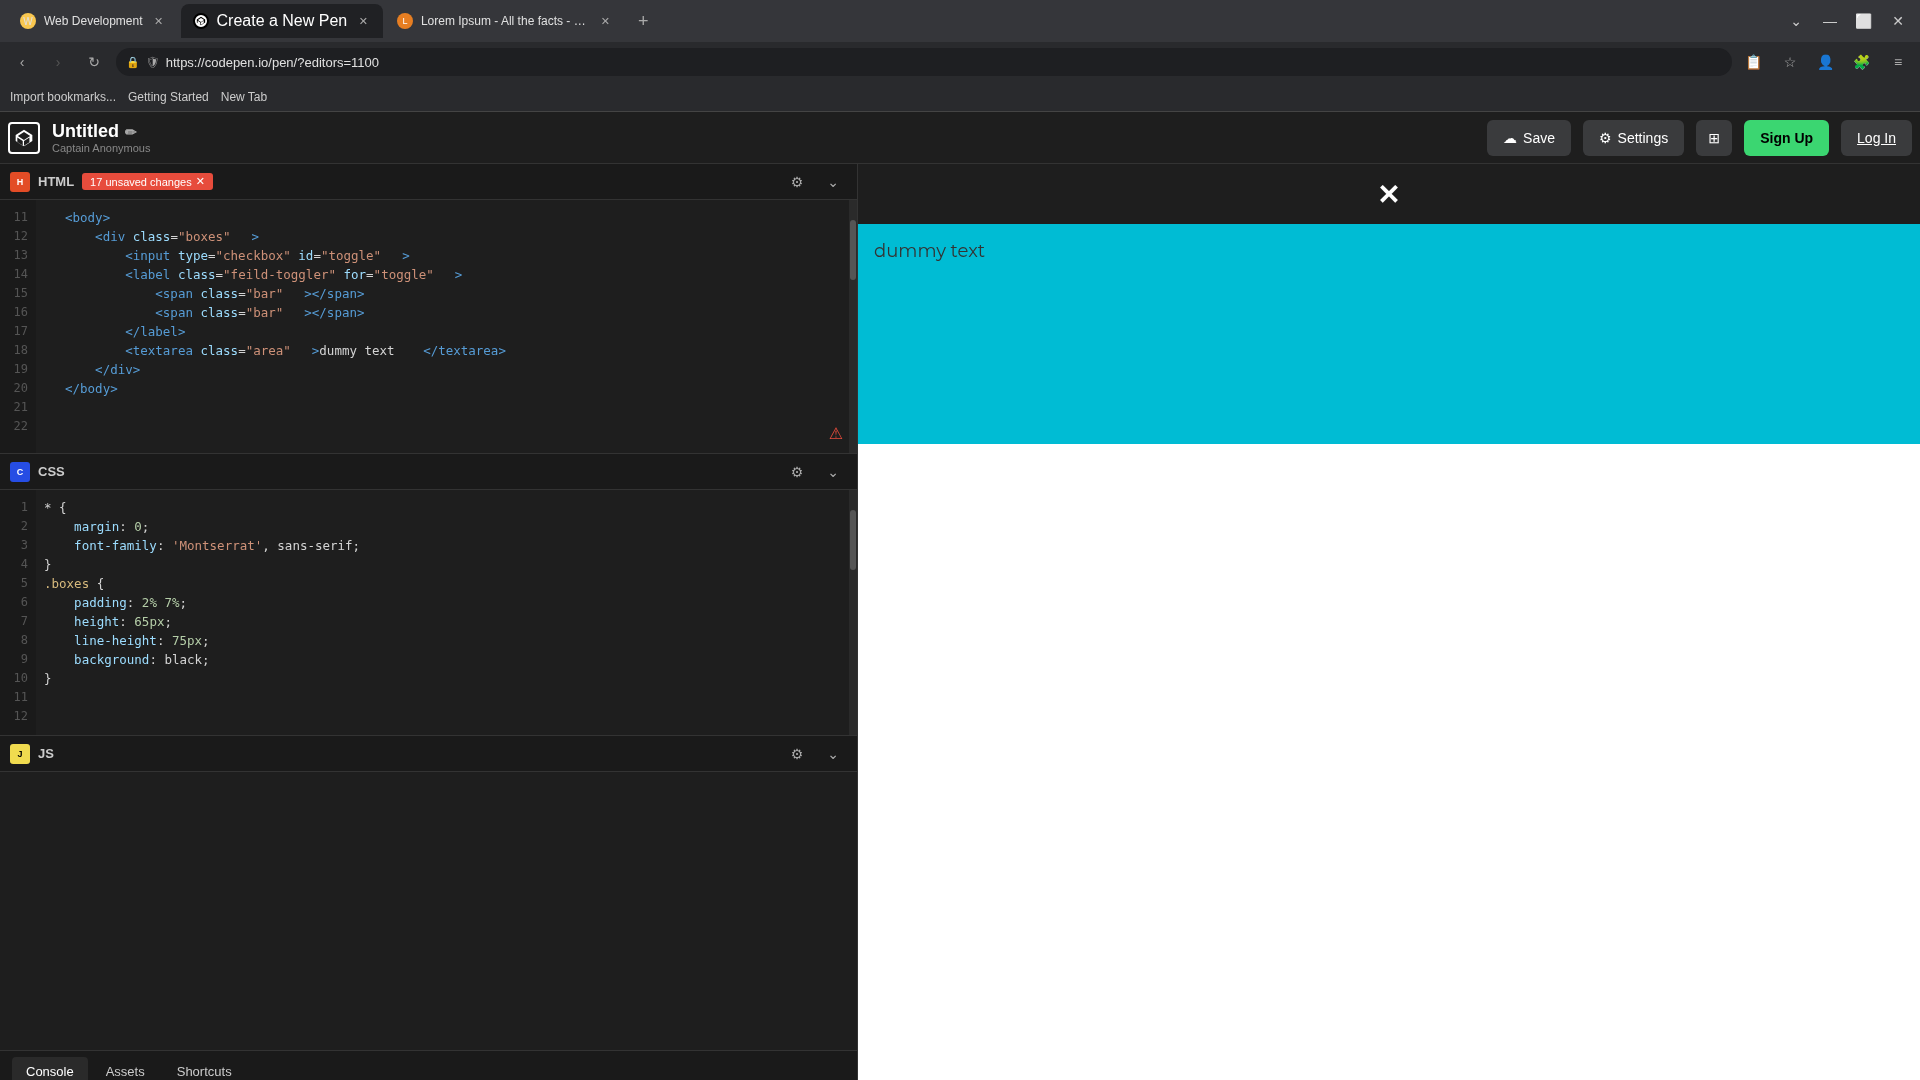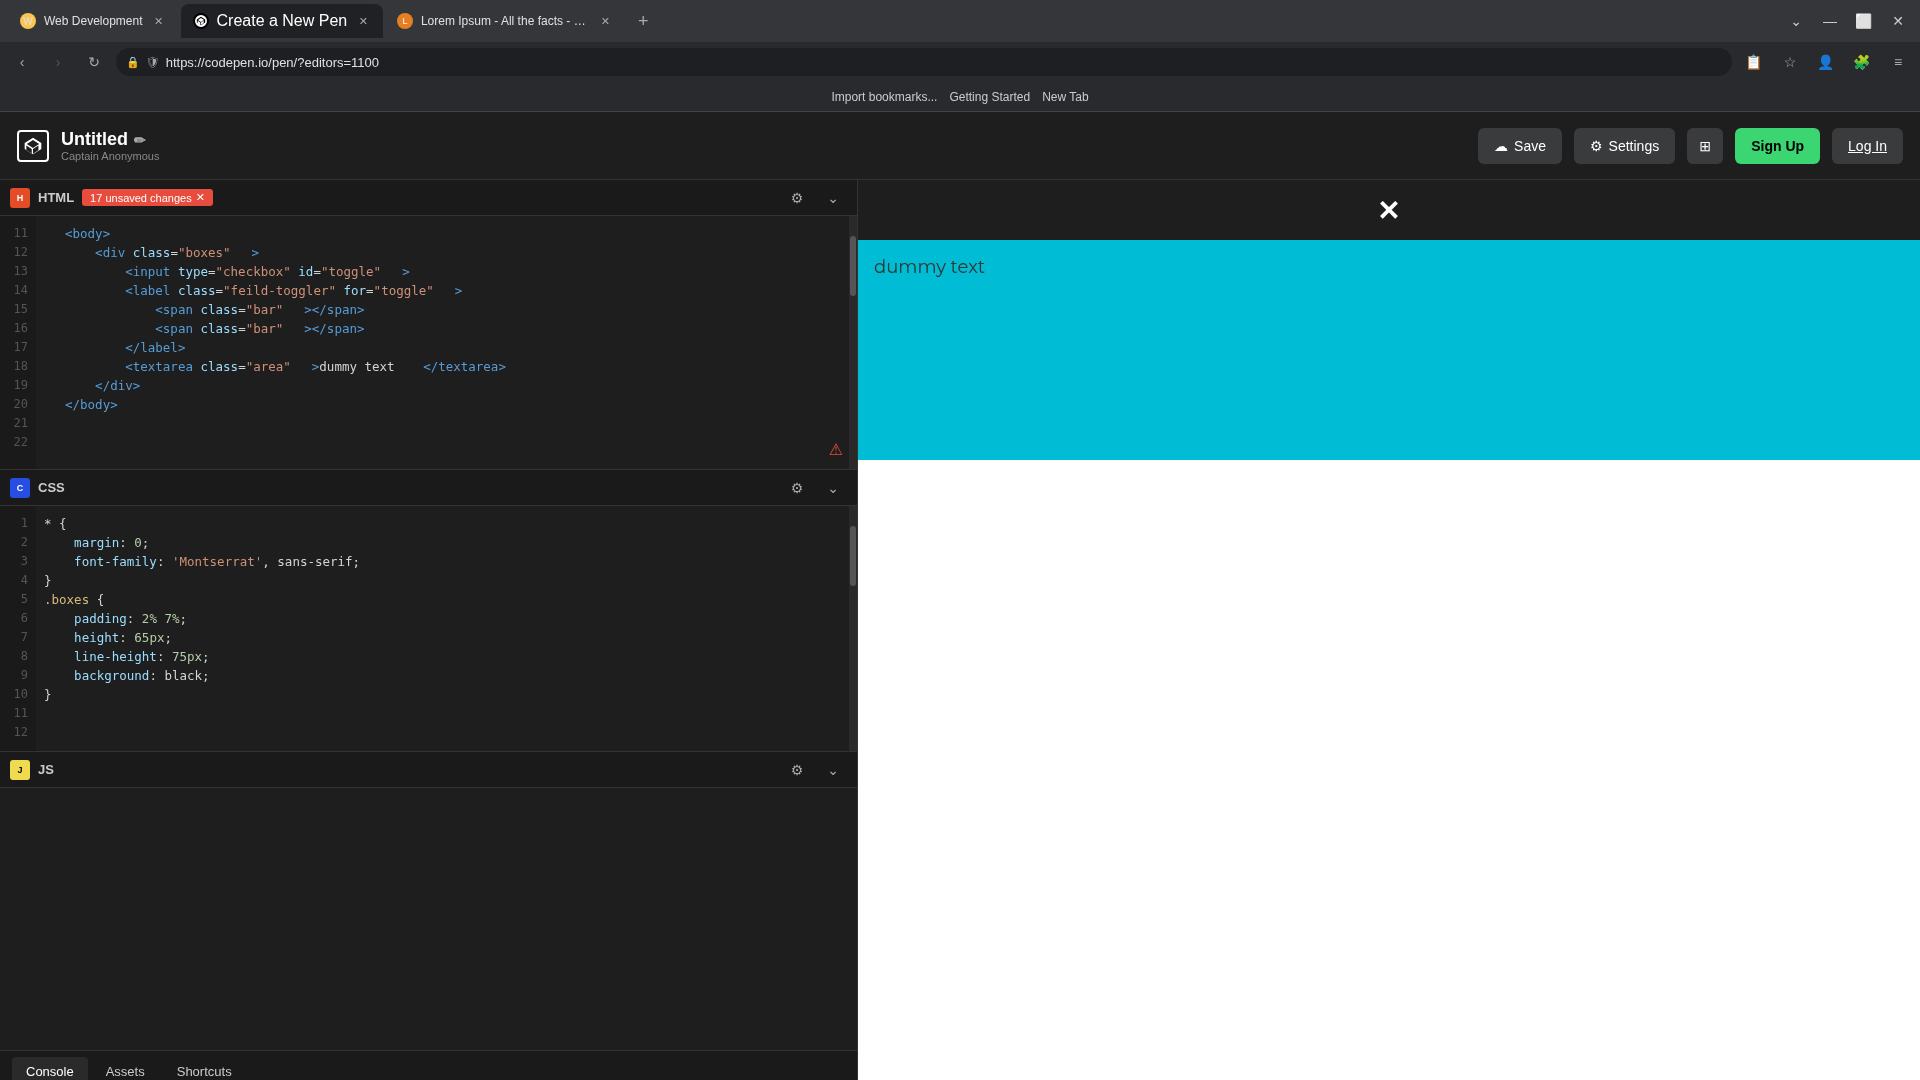--- a/index.html
+++ b/index.html
@@ -14,28 +14,28 @@
     .tab-close { margin-left: auto; width: 16px; height: 16px; display: flex; align-items: center; justify-content: center; border-radius: 50%; font-size: 11px; color: #aaa; cursor: pointer; }
     .tab-new { width: 32px; height: 32px; display: flex; align-items: center; justify-content: center; font-size: 18px; color: #aaa; cursor: pointer; border-radius: 50%; }
     .tab-bar-right { margin-left: auto; display: flex; gap: 6px; }
     .win-btn { width: 28px; height: 28px; display: flex; align-items: center; justify-content: center; font-size: 14px; color: #ccc; cursor: pointer; border-radius: 4px; }
 
     .nav-bar { display: flex; align-items: center; height: 40px; background: #292a2d; padding: 0 8px; gap: 8px; }
     .nav-btn { width: 28px; height: 28px; display: flex; align-items: center; justify-content: center; color: #aaa; font-size: 14px; cursor: pointer; border-radius: 4px; }
     .url-bar { flex: 1; height: 28px; background: #1e1f22; border-radius: 14px; display: flex; align-items: center; padding: 0 10px; gap: 6px; font-size: 13px; color: #e0e0e0; }
     .url-icon { color: #aaa; font-size: 11px; }
 
-    .bookmarks-bar { height: 30px; background: #292a2d; display: flex; align-items: center; padding: 0 10px; gap: 12px; font-size: 12px; color: #ccc; border-bottom: 1px solid #444; justify-content: center; }
+    .bookmarks-bar { height: 30px; background: #292a2d; display: flex; align-items: center; padding: 0 10px; gap: 12px; font-size: 12px; color: #ccc; border-bottom: 1px solid #444; }
     .bookmark-item { cursor: pointer; display: flex; align-items: center; gap: 4px; }
 
     
     .codepen-app { display: flex; flex-direction: column; height: calc(1080px - 100px); background: #1e1e1e; }
 
     
-    .cp-header { height: 68px; background: #1e1e1e; display: flex; align-items: center; padding: 0 17px; border-bottom: 1px solid #333; gap: 12px; }
+    .cp-header { height: 52px; background: #1e1e1e; display: flex; align-items: center; padding: 0 8px; border-bottom: 1px solid #333; gap: 12px; }
     .cp-logo { width: 32px; height: 32px; border: 2px solid #fff; border-radius: 4px; display: flex; align-items: center; justify-content: center; }
     .cp-logo svg { width: 20px; height: 20px; }
     .cp-title-area { display: flex; flex-direction: column; }
     .cp-title { font-size: 18px; font-weight: bold; color: #fff; display: flex; align-items: center; gap: 6px; }
     .cp-edit-icon { font-size: 14px; color: #aaa; cursor: pointer; }
     .cp-subtitle { font-size: 11px; color: #888; }
     .cp-header-spacer { flex: 1; }
     .cp-btn { height: 36px; padding: 0 16px; border-radius: 6px; font-size: 14px; cursor: pointer; display: flex; align-items: center; gap: 6px; border: none; }
     .cp-btn-save { background: #3a3b3d; color: #fff; }
     .cp-btn-settings { background: #3a3b3d; color: #fff; }

